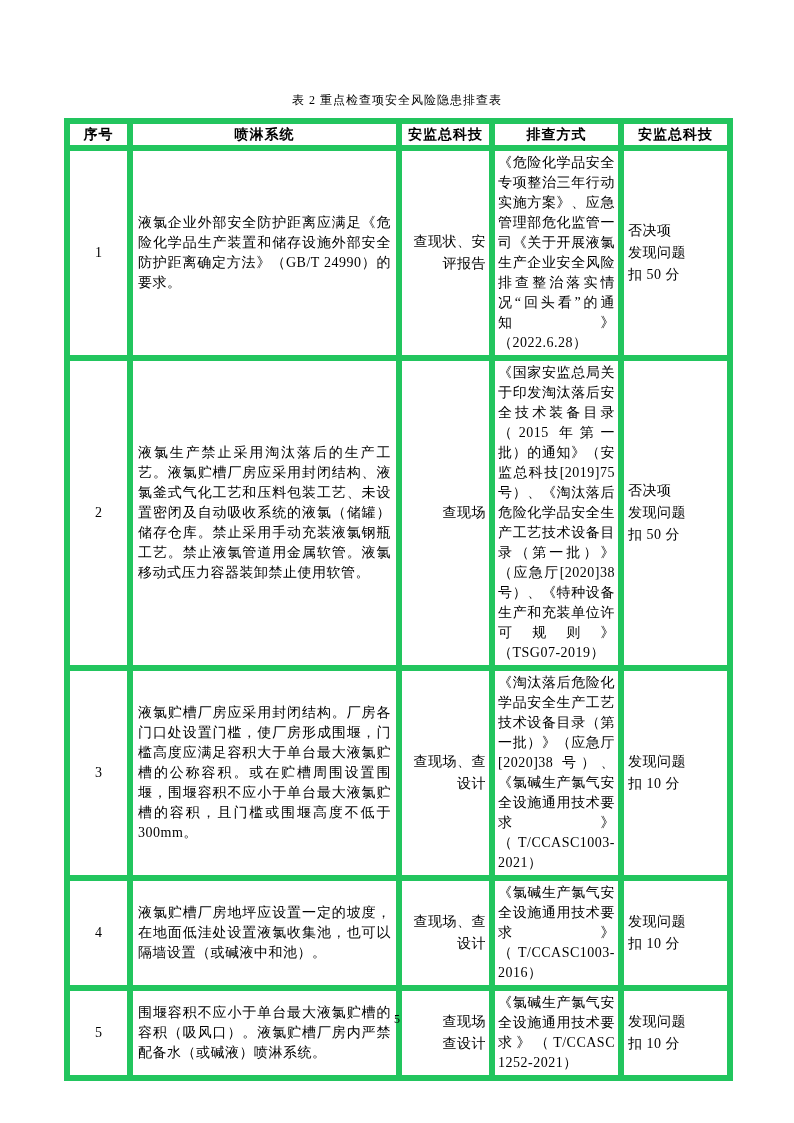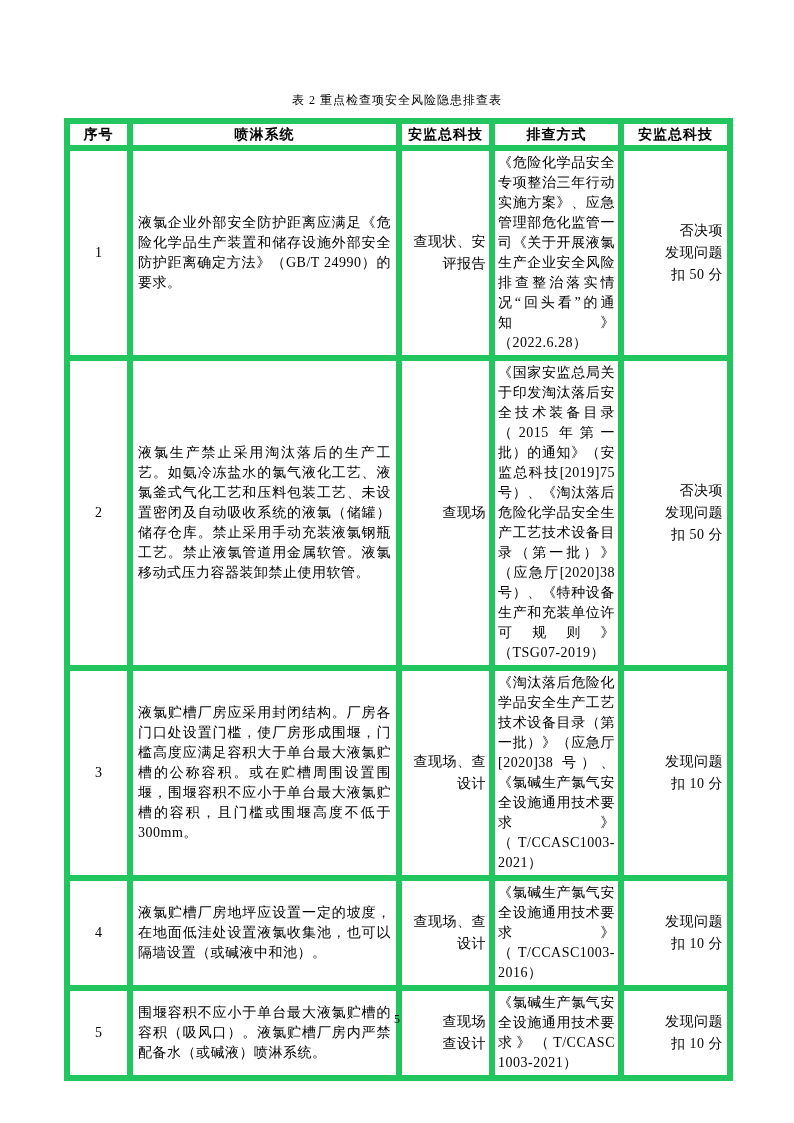--- a/index.html
+++ b/index.html
@@ -62,21 +62,21 @@
     letter-spacing: 0.5px;
     white-space: pre-line;
   }
   td.cell-basis {
     text-align: justify;
     padding: 2px 3px;
     line-height: 20px;
     letter-spacing: 0.5px;
   }
   td.cell-deduction {
-    text-align: right;
+    text-align: left;
     padding: 2px 4px;
     line-height: 22px;
     letter-spacing: 0.5px;
     white-space: pre-line;
   }
   tr.row-1 { height: 190px; }
   tr.row-2 { height: 295px; }
   tr.row-3 { height: 192px; }
   tr.row-4 { height: 99px; }
   tr.row-5 { height: 89px; }
@@ -116,21 +116,21 @@
       <td class="cell-no">1</td>
       <td class="cell-content">液氯企业外部安全防护距离应满足《危险化学品生产装置和储存设施外部安全防护距离确定方法》（GB/T 24990）的要求。</td>
       <td class="cell-method">查现状、安评报告</td>
       <td class="cell-basis">《危险化学品安全专项整治三年行动实施方案》、应急管理部危化监管一司《关于开展液氯生产企业安全风险排查整治落实情况“回头看”的通知》（2022.6.28）</td>
       <td class="cell-deduction">否决项
 发现问题
 扣 50 分</td>
     </tr>
     <tr class="row-2">
       <td class="cell-no">2</td>
-      <td class="cell-content">液氯生产禁止采用淘汰落后的生产工艺。如氨冷冻盐水的氯气液化工艺、液氯釜式气化工艺和压料包装工艺、未设置密闭及自动吸收系统的液氯（储罐）储存仓库。禁止采用手动充装液氯钢瓶工艺。禁止液氯管道用金属软管。液氯移动式压力容器装卸禁止使用软管。</td>
+      <td class="cell-content">液氯生产禁止采用淘汰落后的生产工艺。液氯贮槽厂房应采用封闭结构、液氯釜式气化工艺和压料包装工艺、未设置密闭及自动吸收系统的液氯（储罐）储存仓库。禁止采用手动充装液氯钢瓶工艺。禁止液氯管道用金属软管。液氯移动式压力容器装卸禁止使用软管。</td>
       <td class="cell-method">查现场</td>
       <td class="cell-basis">《国家安监总局关于印发淘汰落后安全技术装备目录（2015 年第一批）的通知》（安监总科技[2019]75 号）、《淘汰落后危险化学品安全生产工艺技术设备目录（第一批）》（应急厅[2020]38 号）、《特种设备生产和充装单位许可规则》（TSG07-2019）</td>
       <td class="cell-deduction">否决项
 发现问题
 扣 50 分</td>
     </tr>
     <tr class="row-3">
       <td class="cell-no">3</td>
       <td class="cell-content">液氯贮槽厂房应采用封闭结构。厂房各门口处设置门槛，使厂房形成围堰，门槛高度应满足容积大于单台最大液氯贮槽的公称容积。或在贮槽周围设置围堰，围堰容积不应小于单台最大液氯贮槽的容积，且门槛或围堰高度不低于 300mm。</td>
       <td class="cell-method">查现场、查设计</td>
@@ -144,21 +144,21 @@
       <td class="cell-method">查现场、查设计</td>
       <td class="cell-basis">《氯碱生产氯气安全设施通用技术要求》（T/CCASC1003-2016）</td>
       <td class="cell-deduction">发现问题
 扣 10 分</td>
     </tr>
     <tr class="row-5">
       <td class="cell-no">5</td>
       <td class="cell-content">围堰容积不应小于单台最大液氯贮槽的容积（吸风口）。液氯贮槽厂房内严禁配备水（或碱液）喷淋系统。</td>
       <td class="cell-method">查现场
 查设计</td>
-      <td class="cell-basis">《氯碱生产氯气安全设施通用技术要求》（T/CCASC 1003-2021）</td>
+      <td class="cell-basis">《氯碱生产氯气安全设施通用技术要求》（T/CCASC 1252-2021）</td>
       <td class="cell-deduction">发现问题
 扣 10 分</td>
     </tr>
   </tbody>
     </table>
 
   <div class="page-number">5</div>
 
 </div>
 

